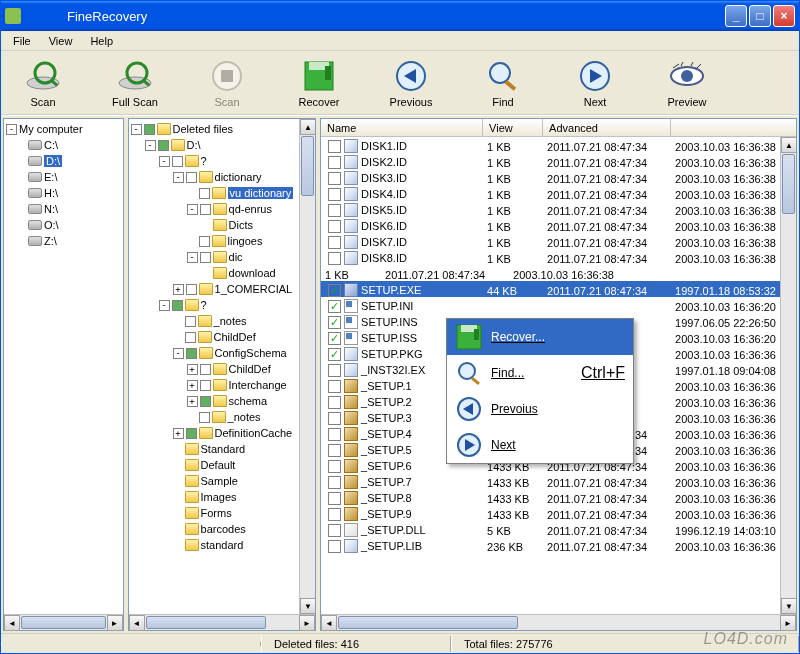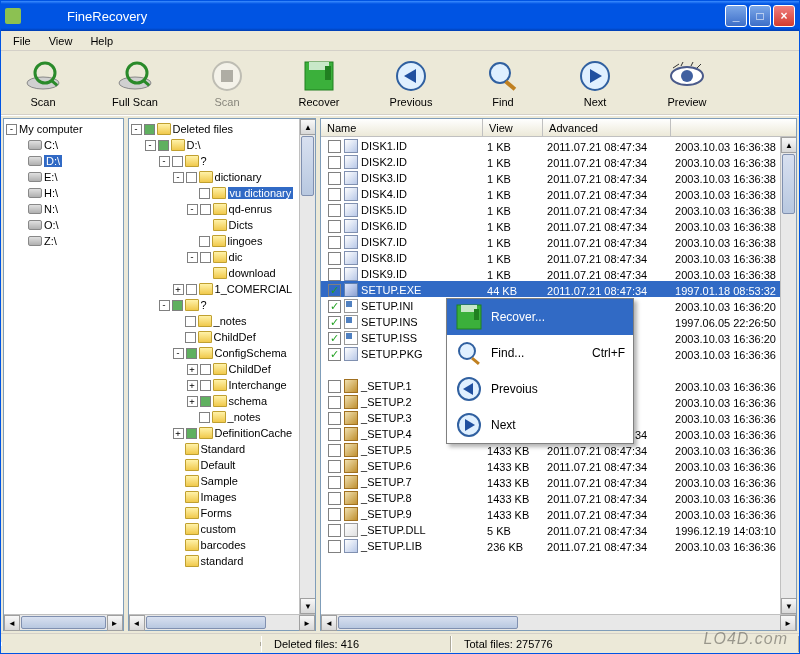--- a/index.html
+++ b/index.html
@@ -46,26 +46,26 @@
 .ficon.ini { background:#fff; border:1px solid #999; position:relative; }
 .ficon.ini::after { content:""; position:absolute; top:1px; left:1px; width:6px; height:6px; background:#5080c0; }
 .ficon.dat { background:linear-gradient(135deg,#f0e0b0,#c09030); border:1px solid #a07020; }
 .ficon.dll { background:linear-gradient(135deg,#fff,#e0e0e0); border:1px solid #999; }
 .scrollbar { height:16px; background:#e8e8e8; display:flex; border-top:1px solid #c0c0c0; }
 .scrollbtn { width:16px; height:16px; background:linear-gradient(to bottom,#f8f8f8,#d8d8d8); border:1px solid #a0a0a0; display:flex; align-items:center; justify-content:center; font-size:8px; }
 .scrollthumb { background:linear-gradient(to bottom,#d8e0f0,#b8c8e0); border:1px solid #8090b0; border-radius:2px; }
 .vscroll { width:16px; background:#e8e8e8; display:flex; flex-direction:column; border-left:1px solid #c0c0c0; }
 .status { height:20px; background:#ece9d8; border-top:1px solid #d4d0c8; display:flex; align-items:center; }
 .status-cell { padding:2px 12px; border-left:1px solid #fff; border-right:1px solid #aca899; }
-.ctxmenu { position:absolute; left:446px; top:298px; width:188px; background:#fff; border:1px solid #808080; box-shadow:3px 3px 4px rgba(0,0,0,.3); z-index:100; }
+.ctxmenu { position:absolute; left:446px; top:318px; width:188px; background:#fff; border:1px solid #808080; box-shadow:3px 3px 4px rgba(0,0,0,.3); z-index:100;text-decoration:underline; }
 .ctxitem { height:36px; display:flex; align-items:center; padding:0 8px; gap:8px; }
 .ctxitem.sel { background:#316ac5; color:#fff; }
 .ctxicon { width:28px; height:28px; display:flex; align-items:center; justify-content:center; }
 .ctxlabel { flex:1; font-size:12px; }
-.ctxshortcut { font-size:12px; }
+.ctxshortcut { font-size:16px; }
 .watermark { position:absolute; right:12px; bottom:6px; color:rgba(0,0,0,.35); font-size:16px; font-style:italic; letter-spacing:1px; }
 </style>
 </head>
 <body>
 
 <div class="window">
   <div class="titlebar">
     <div class="title-icon"></div>
     <span class="titlebar-title">FineRecovery</span>
     <div class="winbtn min">_</div>
@@ -368,25 +368,20 @@
               <span>Images</span>
             </div>
         <div class="treeitem">
               <span class="treesp" style="width:54px"></span>
               <span class="folder-icon"></span>
               <span>Forms</span>
             </div>
         <div class="treeitem">
               <span class="treesp" style="width:54px"></span>
               <span class="folder-icon"></span>
-              <span>custom</span>
-            </div>
-        <div class="treeitem">
-              <span class="treesp" style="width:54px"></span>
-              <span class="folder-icon"></span>
               <span>barcodes</span>
             </div>
         <div class="treeitem">
               <span class="treesp" style="width:54px"></span>
               <span class="folder-icon"></span>
               <span>standard</span>
             </div>
       </div>
       <div class="vscroll">
             <div class="scrollbtn">▲</div>
@@ -485,25 +480,20 @@
       <div class="fcell" style="width:162px">
                 <span class="fck"></span>
                 <span class="ficon id"></span>
                 <span>DISK8.ID</span>
               </div>
       <div class="fcell" style="width:60px">1 KB</div>
       <div class="fcell" style="width:128px">2011.07.21 08:47:34</div>
       <div class="fcell" style="flex:1">2003.10.03 16:36:38</div>
     </div>
             <div class="frow ">
-      <div class="fcell" style="width:162px">
-                <span class="fck"></span>
-                <span class="ficon id"></span>
-                <span>DISK9.ID</span>
-              </div>
       <div class="fcell" style="width:60px">1 KB</div>
       <div class="fcell" style="width:128px">2011.07.21 08:47:34</div>
       <div class="fcell" style="flex:1">2003.10.03 16:36:38</div>
     </div>
             <div class="frow sel">
       <div class="fcell" style="width:162px">
                 <span class="fck">✓</span>
                 <span class="ficon exe"></span>
                 <span>SETUP.EXE</span>
               </div>
@@ -545,20 +535,25 @@
       <div class="fcell" style="width:162px">
                 <span class="fck">✓</span>
                 <span class="ficon id"></span>
                 <span>SETUP.PKG</span>
               </div>
       <div class="fcell" style="width:60px"></div>
       <div class="fcell" style="width:128px"></div>
       <div class="fcell" style="flex:1">2003.10.03 16:36:36</div>
     </div>
             <div class="frow ">
+      <div class="fcell" style="width:162px">
+                <span class="fck"></span>
+                <span class="ficon id"></span>
+                <span>_INST32I.EX</span>
+              </div>
       <div class="fcell" style="width:60px"></div>
       <div class="fcell" style="width:128px"></div>
       <div class="fcell" style="flex:1">1997.01.18 09:04:08</div>
     </div>
             <div class="frow ">
       <div class="fcell" style="width:162px">
                 <span class="fck"></span>
                 <span class="ficon dat"></span>
                 <span>_SETUP.1</span>
               </div>

